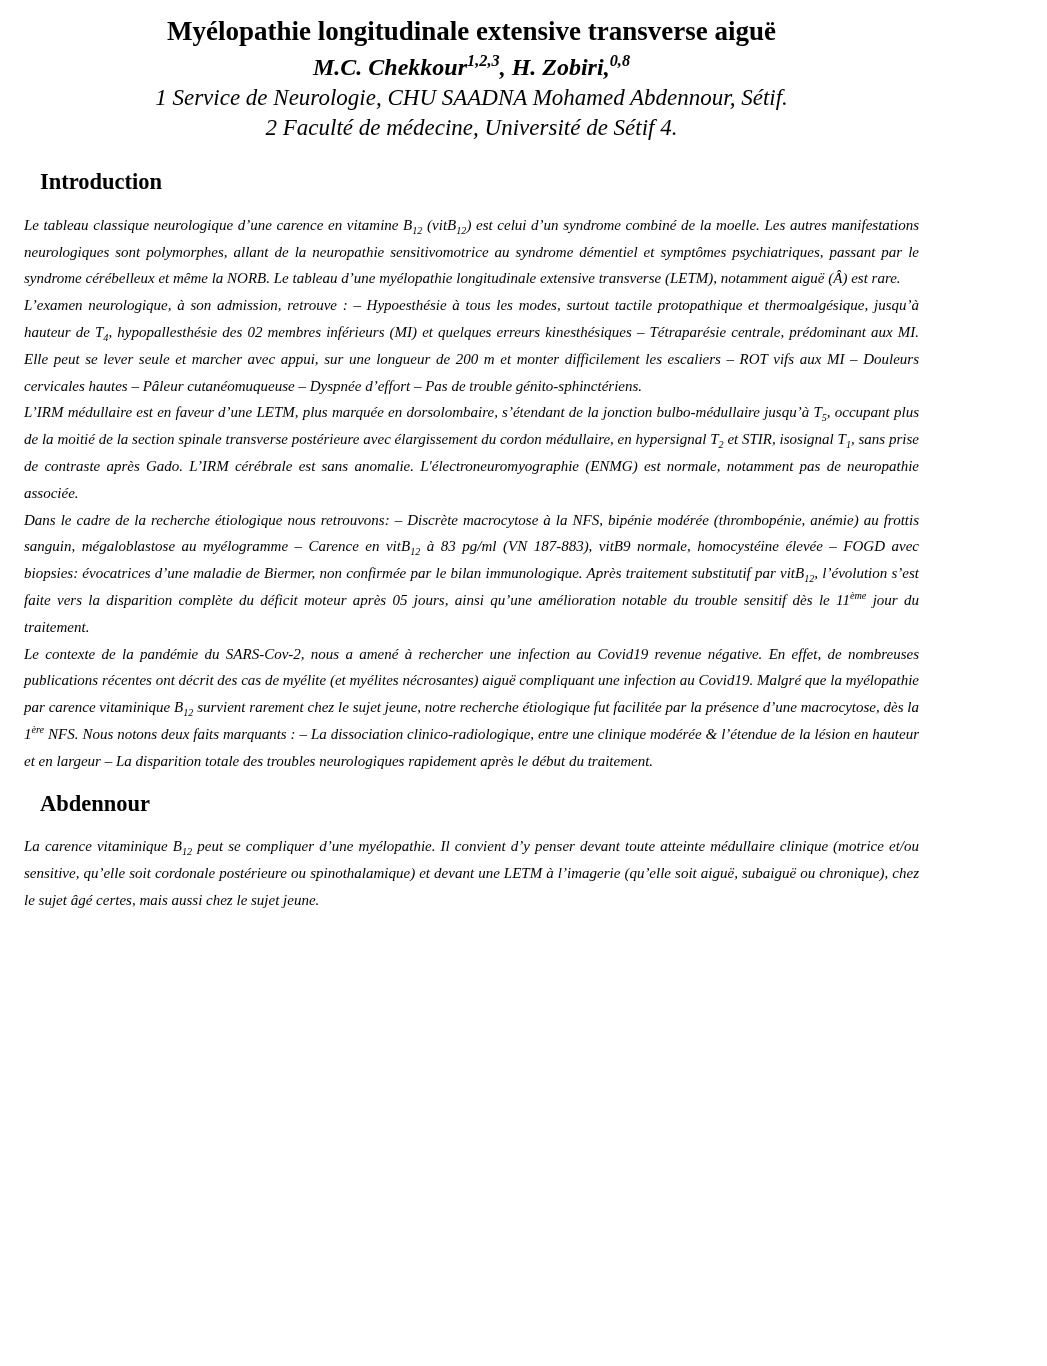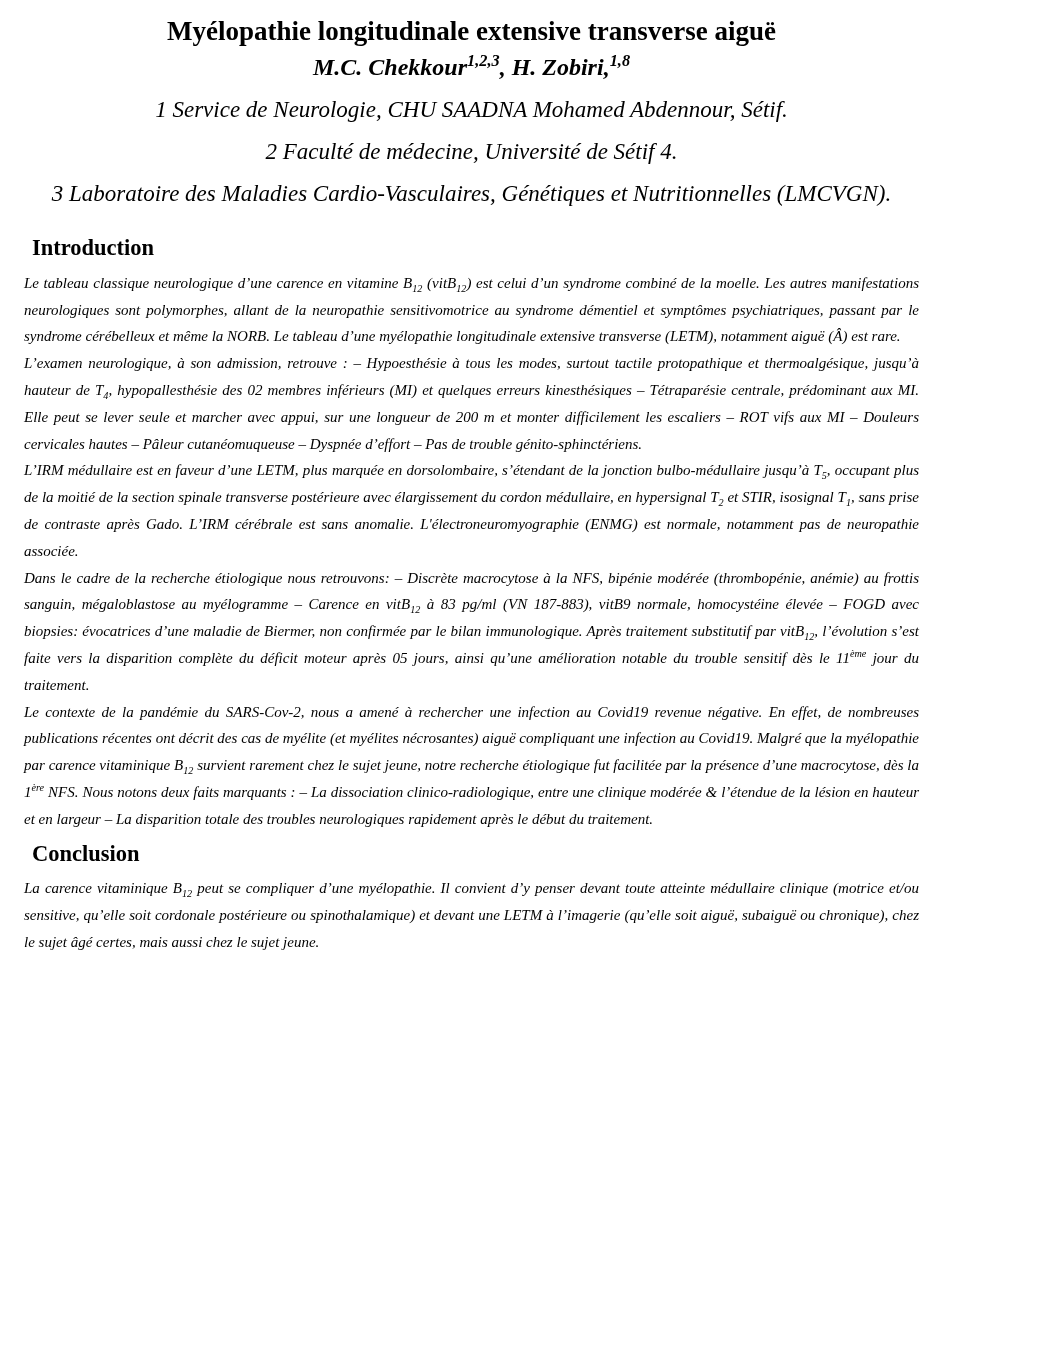--- a/index.html
+++ b/index.html
@@ -26,32 +26,32 @@
   }
   .title .title-line { display: block; }
   .authors {
     margin: 3px 0 0 0;
     font-size: 24px;
     font-weight: bold;
     font-style: italic;
     line-height: 32px;
   }
   .affiliation {
-    margin: 12px;
+    margin: 0;
     font-size: 23px;
     font-style: italic;
     line-height: 30px;
   }
   .doc-body {
     margin-top: 26px;
     text-align: justify;
     text-justify: inter-word;
   }
   .doc-body h2 {
-    margin: 8px;
+    margin: 16px;
     font-size: 22.5px;
     font-weight: bold;
     line-height: 26.8px;
     text-align: left;
   }
   .doc-body p {
     margin: 0;
     font-size: 15px;
     line-height: 26.8px;
     font-style: italic;
@@ -65,33 +65,32 @@
 </style>
 </head>
 <body>
 
 <div class="page">
 
   <header class="doc-header">
     <h1 class="title">
       <span class="title-line">Myélopathie longitudinale extensive transverse aiguë</span>
     </h1>
-    <p class="authors">M.C. Chekkour<sup>1,2,3</sup>, H. Zobiri,<sup>1,8</sup></p>
+    <p class="authors">M.C. Chekkour<sup>1,2,3</sup>, H. Zobiri,<sup>0,8</sup></p>
     <p class="affiliation">1 Service de Neurologie, CHU SAADNA Mohamed Abdennour, Sétif.</p>
     <p class="affiliation">2 Faculté de médecine, Université de Sétif 4.</p>
-    <p class="affiliation">3 Laboratoire des Maladies Cardio-Vasculaires, Génétiques et Nutritionnelles (LMCVGN).</p>
   </header>
 
   <main class="doc-body">
     <h2>Introduction</h2>
     <p>Le tableau classique neurologique d’une carence en vitamine B<sub>12</sub> (vitB<sub>12</sub>) est celui d’un syndrome combiné de la moelle. Les autres manifestations neurologiques sont polymorphes, allant de la neuropathie sensitivomotrice au syndrome démentiel et symptômes psychiatriques, passant par le syndrome cérébelleux et même la NORB. Le tableau d’une myélopathie longitudinale extensive transverse (LETM), notamment aiguë (Â) est rare.</p>
 
     <p>L’examen neurologique, à son admission, retrouve : – Hypoesthésie à tous les modes, surtout tactile protopathique et thermoalgésique, jusqu’à hauteur de T<sub>4</sub>, hypopallesthésie des 02 membres inférieurs (MI) et quelques erreurs kinesthésiques – Tétraparésie centrale, prédominant aux MI. Elle peut se lever seule et marcher avec appui, sur une longueur de 200 m et monter difficilement les escaliers – ROT vifs aux MI – Douleurs cervicales hautes – Pâleur cutanéomuqueuse –  Dyspnée d’effort – Pas de trouble génito-sphinctériens.</p>
     <p>L’IRM médullaire est en faveur d’une LETM, plus marquée en dorsolombaire, s’étendant de la jonction bulbo-médullaire jusqu’à T<sub>5</sub>, occupant plus de la moitié de la section spinale transverse postérieure avec élargissement du cordon médullaire, en hypersignal T<sub>2</sub> et STIR, isosignal T<sub>1</sub>, sans prise de contraste après Gado. L’IRM cérébrale est sans anomalie. L'électroneuromyographie (ENMG) est normale, notamment pas de neuropathie associée.</p>
     <p>Dans le cadre de la recherche étiologique nous retrouvons: – Discrète macrocytose à la NFS, bipénie modérée (thrombopénie, anémie) au frottis sanguin, mégaloblastose au myélogramme – Carence en vitB<sub>12</sub> à 83 pg/ml (VN 187-883), vitB9 normale, homocystéine élevée – FOGD avec biopsies: évocatrices d’une maladie de Biermer, non confirmée par le bilan immunologique. Après traitement substitutif par vitB<sub>12</sub>, l’évolution s’est faite vers la disparition complète du déficit moteur après 05 jours,  ainsi qu’une amélioration notable du trouble sensitif dès le 11<sup>ème</sup> jour du traitement.</p>
 
     <p>Le contexte de la pandémie du SARS-Cov-2, nous a amené à rechercher une infection au Covid19 revenue négative. En effet, de nombreuses publications récentes ont décrit des cas de myélite (et myélites nécrosantes) aiguë compliquant une infection au Covid19. Malgré que la myélopathie par carence vitaminique B<sub>12</sub> survient rarement chez le sujet jeune, notre recherche étiologique fut facilitée par la présence d’une macrocytose, dès la 1<sup>ère</sup> NFS. Nous notons deux faits marquants : – La dissociation clinico-radiologique, entre une clinique modérée &amp; l’étendue de la lésion en hauteur et en largeur – La disparition totale des troubles neurologiques rapidement après le début du traitement.</p>
 
-    <h2>Conclusion</h2>
+    <h2>Abdennour</h2>
     <p>La carence vitaminique B<sub>12</sub> peut se compliquer d’une myélopathie. Il convient d’y penser devant toute atteinte médullaire clinique (motrice et/ou sensitive, qu’elle soit cordonale postérieure ou spinothalamique) et devant une LETM à l’imagerie (qu’elle soit aiguë, subaiguë ou chronique), chez le sujet âgé certes, mais aussi chez le sujet jeune.</p>
   </main>
 
 </div>
 
 </body></html>

